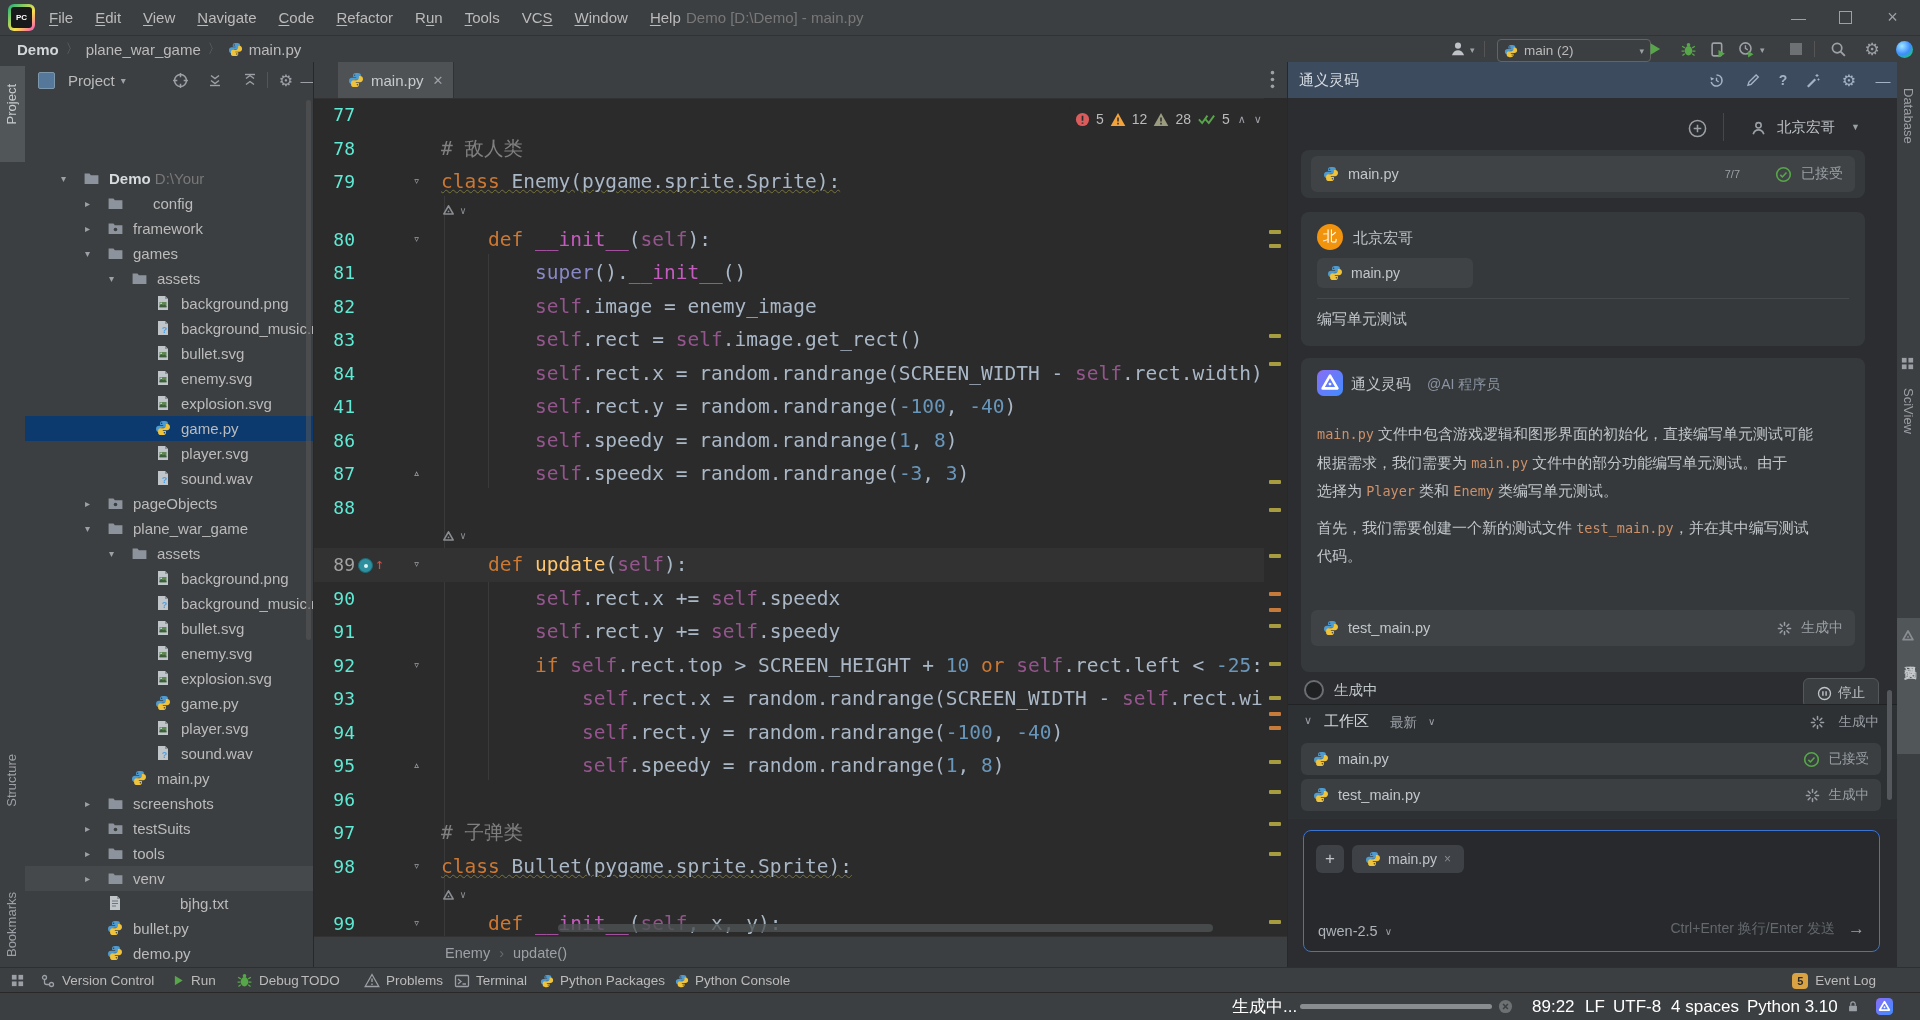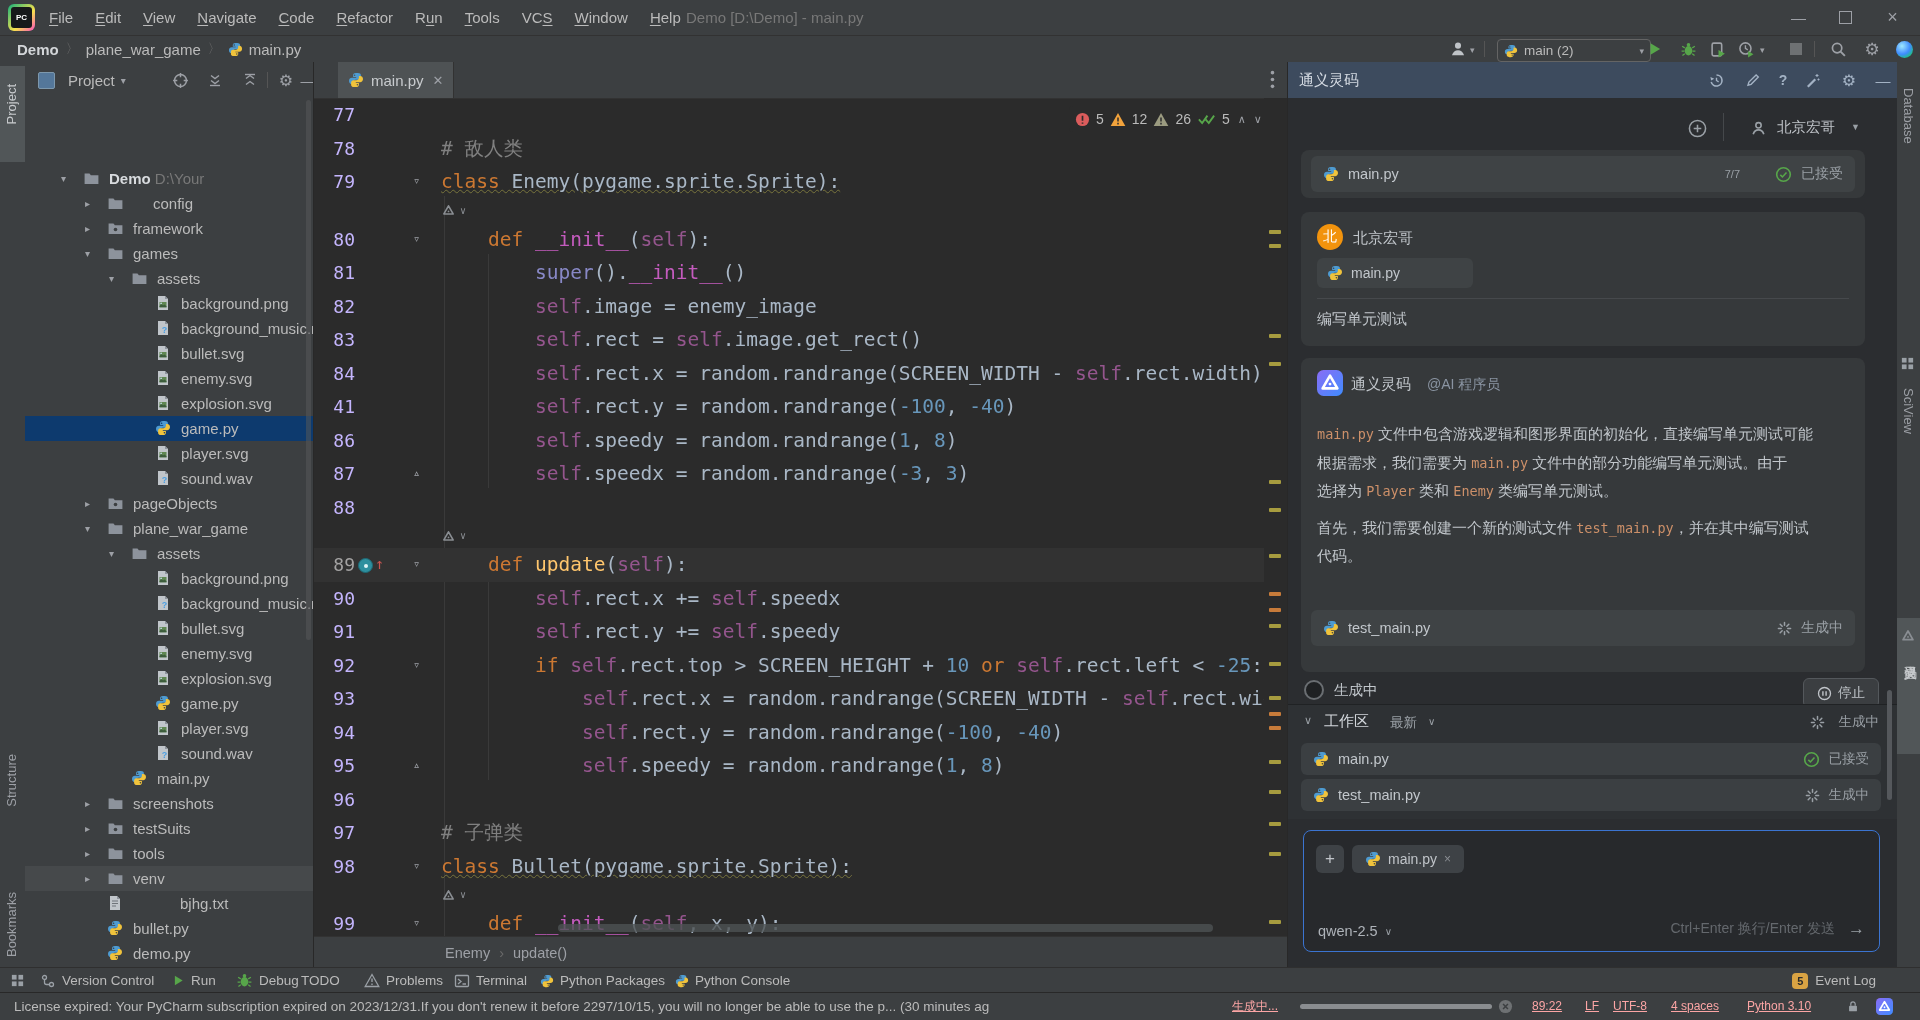--- a/index.html
+++ b/index.html
@@ -62,21 +62,21 @@
   #etab .lbl{font-size:15px;color:#c8cbce;}
   #etab .x{color:#9da0a6;font-size:13px;margin-left:2px;}
   #edots{position:absolute;right:12px;top:8px;color:#9da0a6;}
   #inspections{position:absolute;left:755px;top:44px;height:26px;display:flex;align-items:center;gap:6px;font-size:14px;color:#bbbbbb;background:rgba(43,43,43,.9);padding:0 6px;border-radius:4px;}
   #inspections .arr{color:#9da0a6;font-size:11px;margin-left:2px;}
   #codearea{position:absolute;left:0;top:36px;width:950px;height:838px;overflow:hidden;}
   .guide{position:absolute;width:1px;background:#3a3a3a;}
   .cl{display:flex;height:33.5px;line-height:33.5px;font-family:"DejaVu Sans Mono",monospace;font-size:19.5px;white-space:pre;position:relative;}
   .cl.cur{background:#323232;}
   .cl.inlay{height:24px;line-height:24px;}
-  .ln{width:41px;flex:none;text-align:right;font-size:18px;color:#c4b5fd;}
+  .ln{width:41px;flex:none;text-align:right;font-size:18px;color:#5eead4;}
   .cl.cur .ln{color:#a4a3a3;}
   .mk{width:86px;flex:none;position:relative;}
   .fd{position:absolute;left:58px;top:0;color:#9da0a6;font-size:12px;}
   .tealdot{position:absolute;left:3px;top:10px;width:13px;height:13px;border-radius:50%;background:#2e8f9e;border:1px solid #1d6b77;}
   .tealdot:after{content:"";position:absolute;left:4.5px;top:4.5px;width:4px;height:4px;border-radius:50%;background:#dff3f5;}
   .redarrow{position:absolute;left:20px;top:0;color:#c75450;font-size:15px;line-height:33.5px;}
   .codetxt{flex:1;overflow:hidden;}
   .wavy{text-decoration:underline wavy #77743c 1px;}
   .tk-d{color:#a9b7c6}.tk-k{color:#cc7832}.tk-s{color:#94558d}.tk-n{color:#6897bb}
   .tk-c{color:#808080}.tk-m{color:#c45bbe}.tk-f{color:#ffc66d}.tk-p{color:#8888c6}
@@ -106,21 +106,21 @@
   .inchip{position:absolute;top:14px;height:28px;background:#3e4246;border-radius:6px;display:flex;align-items:center;justify-content:center;gap:7px;font-size:14px;color:#c0c4c9;}
   #ai-scroll{position:absolute;left:599px;top:628px;width:5px;height:110px;background:#55585c;border-radius:3px;}
 
   
   #bottombar{position:absolute;left:0;bottom:27px;width:1920px;height:25px;background:#3c3f41;border-top:1px solid #2f2f2f;}
   .bb-item{position:absolute;top:0;height:25px;display:flex;align-items:center;gap:6px;font-size:13.5px;color:#bbbbbb;}
   #event-log{position:absolute;right:44px;top:0;height:25px;display:flex;align-items:center;gap:7px;font-size:13.5px;color:#bbbbbb;}
   #event-badge{width:16px;height:16px;border-radius:4px;background:#d9a343;color:#2b2b2b;font-size:11px;font-weight:bold;display:flex;align-items:center;justify-content:center;}
   #statusbar{position:absolute;left:0;bottom:0;width:1920px;height:27px;background:#3c3f41;border-top:1px solid #282828;}
   #license{position:absolute;left:14px;top:0;height:27px;line-height:27px;width:1205px;overflow:hidden;white-space:nowrap;font-size:13.5px;color:#bbbbbb;}
-  .sb-item{position:absolute;top:0;height:27px;line-height:27px;font-size:12px;color:#fca5a5;text-decoration:underline;}
+  .sb-item{position:absolute;top:0;height:27px;line-height:27px;font-size:17px;color:#ffffff;}
   #sb-track{position:absolute;left:1300px;top:11px;width:192px;height:5px;border-radius:3px;background:#8a8d90;}
 </style>
 </head>
 <body>
 
 <div id="titlebar">
   <div id="pc-logo">
       <div class="inner">PC</div>
     </div>
   <nav id="menu">
@@ -645,21 +645,21 @@
           <path d="M8 5.4v4M8 10.8v1.6" stroke="#2b2b2b" stroke-width="1.5"></path>
         </svg>
       </span>
       <span>12</span>
     <span class="insp-weak">
         <svg width="16" height="15" viewBox="0 0 16 15">
           <path d="M8 1l7.3 13H.7z" fill="#9b9b80"></path>
           <path d="M8 5.4v4M8 10.8v1.6" stroke="#2b2b2b" stroke-width="1.5"></path>
         </svg>
       </span>
-      <span>26</span>
+      <span>28</span>
     <span class="insp-ok">
         <svg width="19" height="14" viewBox="0 0 20 14">
           <path d="M2 7.5l3.4 3.8L11 3.5" fill="none" stroke="#57a64a" stroke-width="2"></path>
           <path d="M9 7.5l3.4 3.8L18 3.5" fill="none" stroke="#57a64a" stroke-width="2"></path>
         </svg>
       </span>
       <span>5</span>
     <span class="arr">∧</span>
     <span class="arr">∨</span>
   </div>
@@ -1032,21 +1032,20 @@
         <span>Python Console</span>
       </div>
     </div>
   <div id="event-log">
     <span id="event-badge">5</span>
     <span>Event Log</span>
   </div>
 </div>
 
 <div id="statusbar">
-  <div id="license">License expired: Your PyCharm subscription expired on 2023/12/31.If you don't renew it before 2297/10/15, you will no longer be able to use the p... (30 minutes ag</div>
   <span class="sb-item" style="left:1232px;">生成中...</span>
   <span id="sb-track"></span>
   <span class="sb-item" style="left:1498px;top:6px;height:16px;">
       <svg width="15" height="15" viewBox="0 0 16 16">
         <circle cx="8" cy="8" r="7" fill="#6e7173"></circle>
         <path d="M5.4 5.4l5.2 5.2M10.6 5.4l-5.2 5.2" stroke="#3c3f41" stroke-width="1.6"></path>
       </svg>
     </span>
   <span class="sb-item" style="left:1532px;">89:22</span>
   <span class="sb-item" style="left:1585px;">LF</span>

